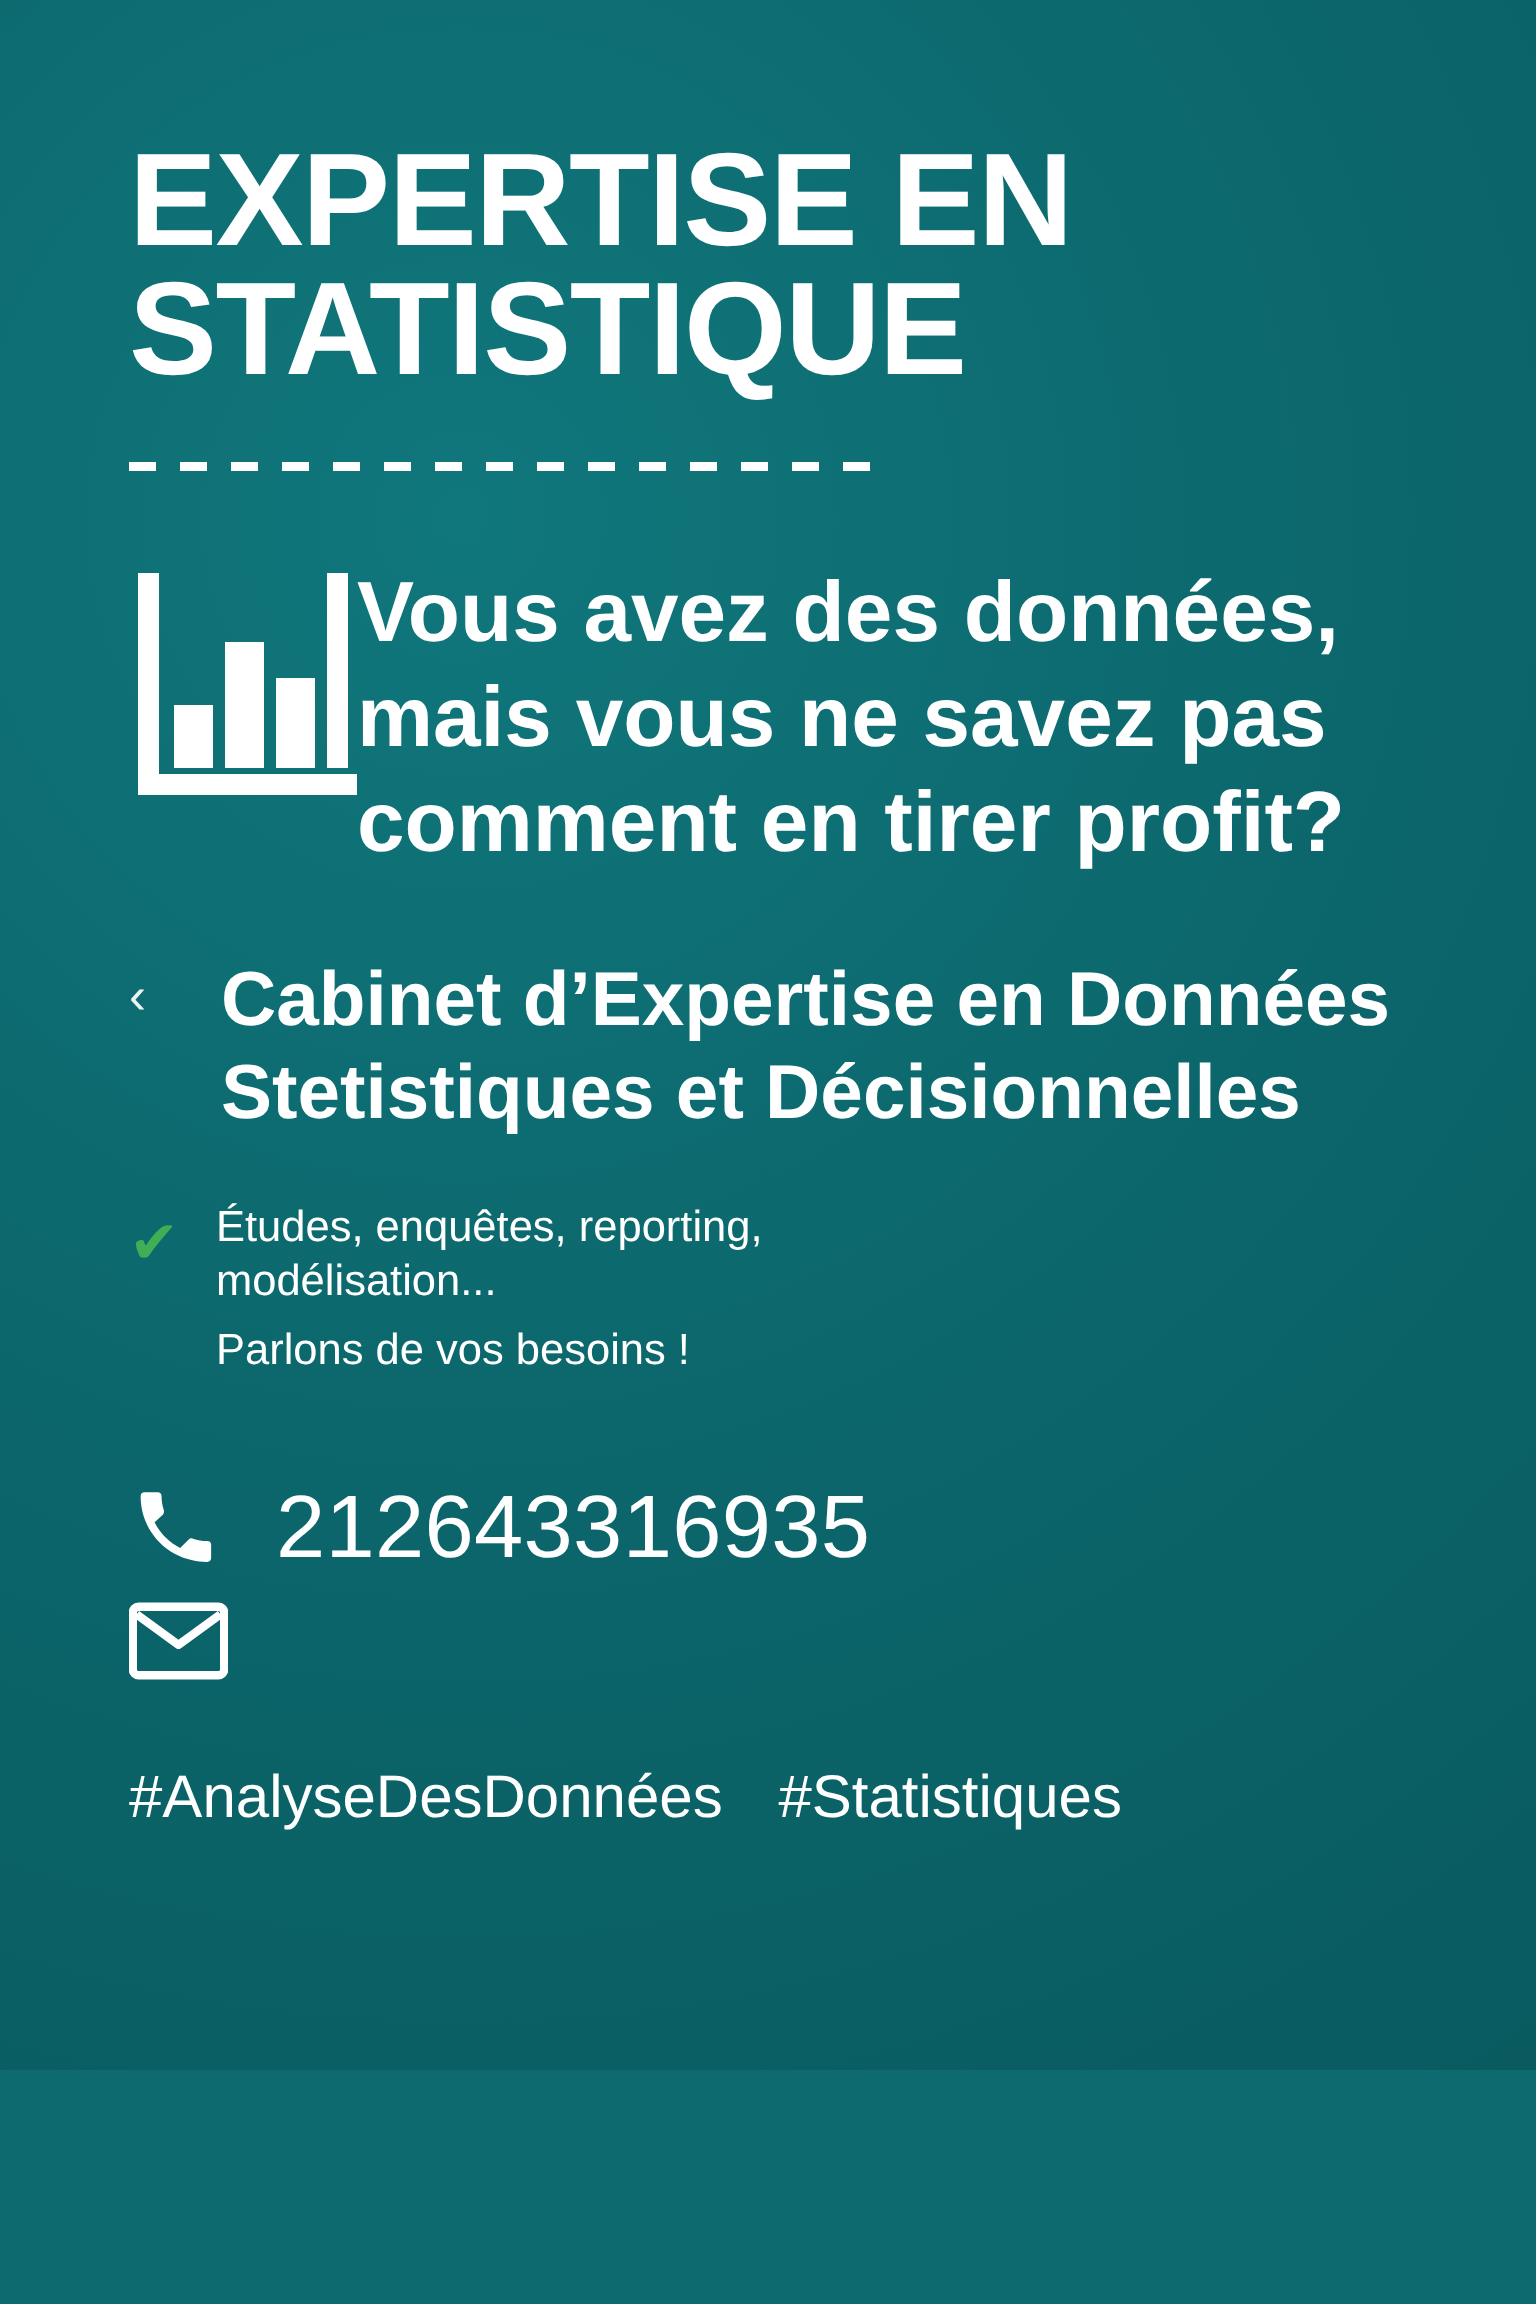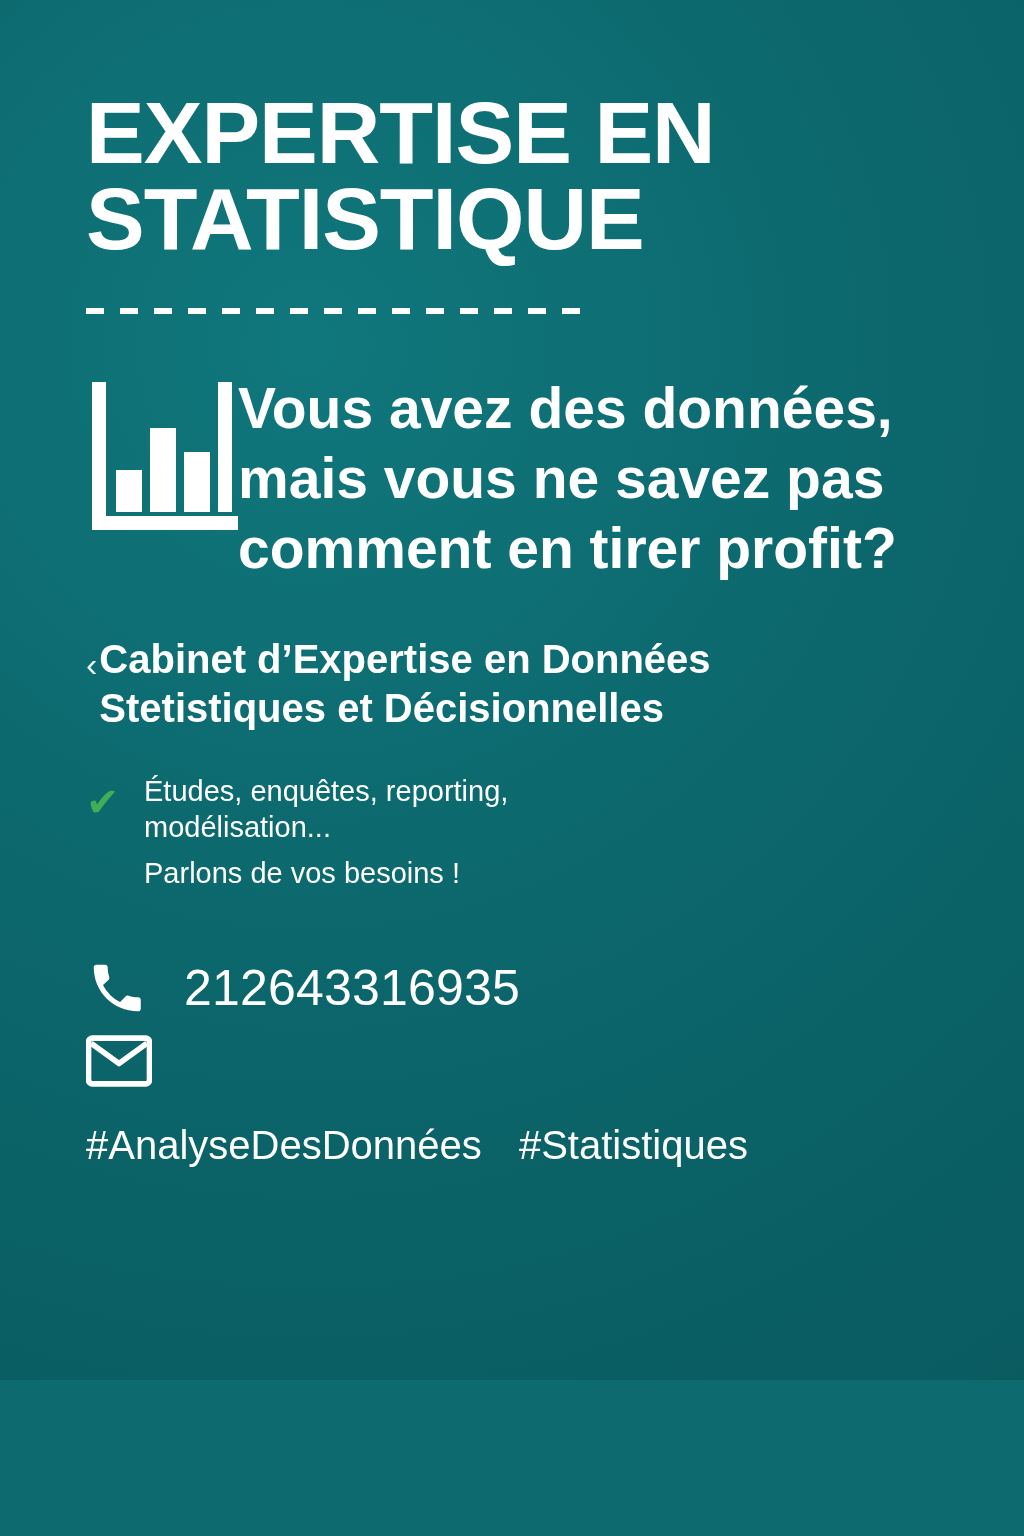--- a/index.html
+++ b/index.html
@@ -78,23 +78,24 @@
     align-items: flex-start;
   }
   .chevron {
     font-size: 34px;
     line-height: 1;
     padding-top: 12px;
     margin-right: 2px;
     opacity: .92;
   }
   .subtitle {
-    font-size: 40px;
+    font-size: 51px;
     line-height: 1.22;
     font-weight: 700;
+    margin-left: 48px;
   }
   .subtitle span { display: block; white-space: nowrap; }
 
   
   .bullets {
     margin-top: 40px;
   }
   .bullet {
     display: flex;
     align-items: flex-start;
@@ -122,30 +123,30 @@
     align-items: center;
     margin-bottom: 16px;
   }
   .contact-icon {
     flex: 0 0 auto;
     width: 98px;
     display: flex;
     align-items: center;
   }
   .contact-text {
-    font-size: 50px;
+    font-size: 59px;
     font-weight: 400;
     letter-spacing: .2px;
     white-space: nowrap;
     text-align: center;
   }
 
   
   .hashtags {
-    margin-top: 36px;
+    margin-top: 56px;
     font-size: 40px;
     font-weight: 400;
     white-space: nowrap;
   }
   .hashtags .tag + .tag { margin-left: 26px; }
 </style>
 </head>
 <body>
 
 <div class="poster">

